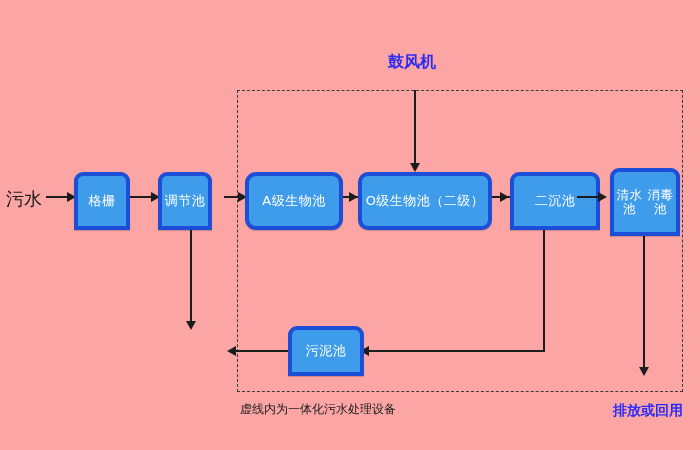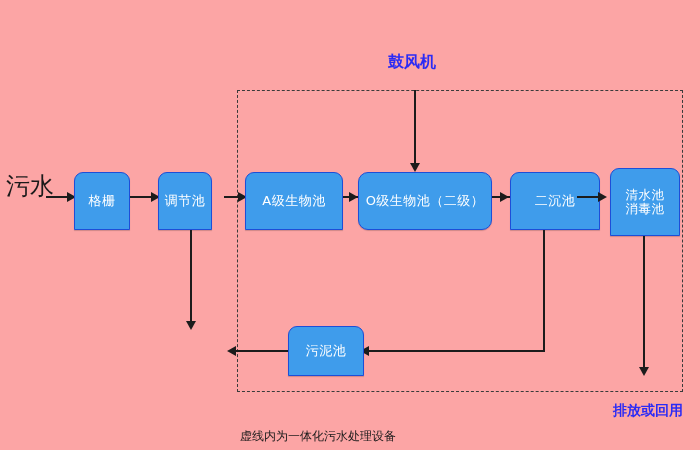--- a/index.html
+++ b/index.html
@@ -21,21 +21,21 @@
     position: absolute;
     border: 1.5px dashed #3a3a3a;
     box-sizing: border-box;
     background: transparent;
   }
   
   .node {
     position: absolute;
     box-sizing: border-box;
     background: #3f9ceb;
-    border: 1px solid #1d4ed8;
+    border: 4px solid #1d4ed8;
     border-top-left-radius: 9px;
     border-top-right-radius: 9px;
     border-bottom-left-radius: 0;
     border-bottom-right-radius: 0;
     color: #ffffff;
     display: flex;
     align-items: center;
     justify-content: center;
     text-align: center;
     line-height: 1.15;
@@ -84,21 +84,21 @@
 <body>
 
 <div id="canvas">
 
   <div class="dashed-box" style="left:237px; top:90px; width:446px; height:302px;"></div>
 
   <div class="label blue" style="left:388px; top:52px; font-size:16px; font-weight:bold;">鼓风机</div>
   <div class="vline" style="left:414px; top:90px; height:74px;"></div>
   <div class="arrow down" style="left:410px; top:163px;"></div>
 
-  <div class="label black" style="left:6px; top:172px; font-size:24px;">污水</div>
+  <div class="label black" style="left:6px; top:190px; font-size:18px;font-family:Liberation Mono, monospace;">污水</div>
 
   <div class="hline" style="left:46px; top:196px; width:22px;"></div>
   <div class="arrow right" style="left:67px; top:192px;"></div>
 
   <div class="node" style="left:74px; top:172px; width:56px; height:58px;">
     <span>格栅</span>
   </div>
 
   <div class="hline" style="left:130px; top:196px; width:22px;"></div>
   <div class="arrow right" style="left:151px; top:192px;"></div>
@@ -106,21 +106,21 @@
   <div class="node" style="left:158px; top:172px; width:54px; height:58px;">
     <span>调节池</span>
   </div>
 
   <div class="hline" style="left:224px; top:196px; width:22px;"></div>
   <div class="arrow right" style="left:238px; top:192px;"></div>
 
   <div class="vline" style="left:190px; top:230px; height:92px;"></div>
   <div class="arrow down" style="left:186px; top:321px;"></div>
 
-  <div class="node" style="left:245px; top:172px; width:98px; height:58px;">
+  <div class="node" style="left:245px; top:172px; width:98px; height:58px;border-radius:11px;">
     <span>A级生物池</span>
   </div>
 
   <div class="hline" style="left:343px; top:196px; width:16px;"></div>
   <div class="arrow right" style="left:349px; top:192px;"></div>
 
   <div class="node" style="left:358px; top:172px; width:134px; height:58px;border-radius:10px;">
     <span>O级生物池（二级）</span>
   </div>
 
@@ -131,33 +131,33 @@
     <span>二沉池</span>
   </div>
 
   <div class="hline" style="left:577px; top:196px; width:22px;"></div>
   <div class="arrow right" style="left:598px; top:192px;"></div>
 
   <div class="vline" style="left:543px; top:230px; height:122px;"></div>
   <div class="hline" style="left:368px; top:350px; width:177px;"></div>
   <div class="arrow left" style="left:360px; top:346px;"></div>
 
-  <div class="node two-line" style="left:610px; top:168px; width:70px; height:68px; flex-direction:column;">
+  <div class="node two-line" style="left:610px; top:168px; width:70px; height:68px; flex-direction:row;">
     <span>清水池</span>
     <span>消毒池</span>
   </div>
 
   <div class="vline" style="left:643px; top:236px; height:132px;"></div>
   <div class="arrow down" style="left:639px; top:367px;"></div>
 
   <div class="node" style="left:288px; top:326px; width:76px; height:50px;text-align:right;">
     <span>污泥池</span>
   </div>
 
   <div class="hline" style="left:235px; top:350px; width:53px;"></div>
   <div class="arrow left" style="left:227px; top:346px;"></div>
 
 
-  <div class="label black" style="left:240px; top:402px; font-size:12px;margin-top:27px;">虚线内为一体化污水处理设备</div>
+  <div class="label black" style="left:240px; top:402px; font-size:12px;">虚线内为一体化污水处理设备</div>
 
   <div class="label blue" style="left:613px; top:402px; font-size:14px; font-weight:bold;">排放或回用</div>
 
 </div>
 
 </body></html>

